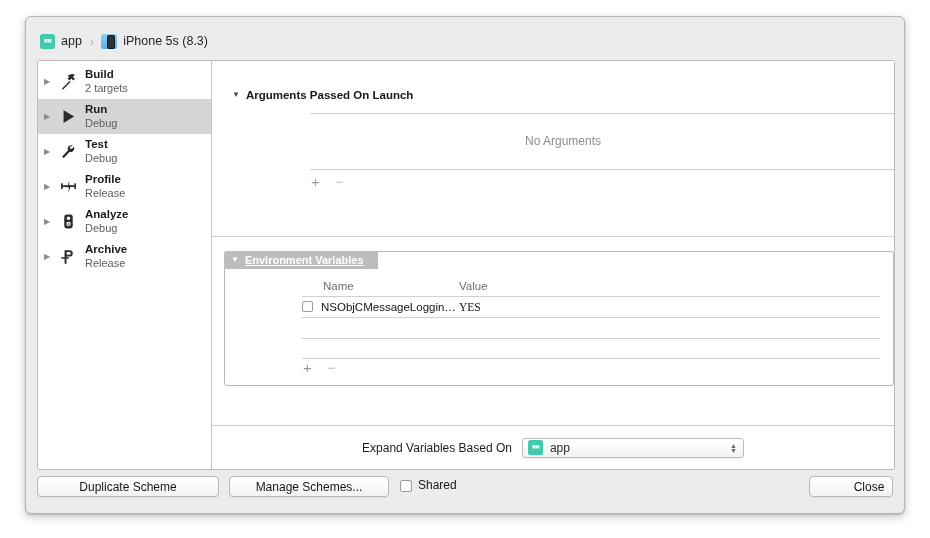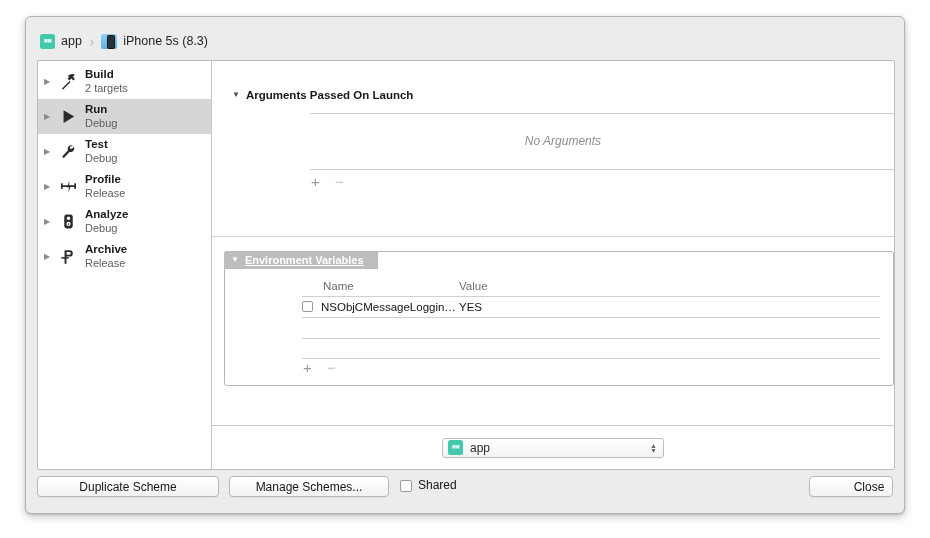--- a/index.html
+++ b/index.html
@@ -123,21 +123,21 @@
   .sec-header {
     display: flex; align-items: center;
     font-size: 11.5px; font-weight: bold; color: #181818;
   }
   .tri {
     font-size: 8px; color: #4c4c4c; margin-right: 6px; line-height: 1;
   }
   #args-sec { position: absolute; left: 20px; top: 28px; width: 662px; }
   .list-box { position: relative; margin-top: 12px; }
   .list-rule { height: 1px; background: #cfcfcf; }
-  .list-body { position: relative; height: 55px; font-style: italic; }
+  .list-body { position: relative; height: 55px; }
   .empty-msg {
     position: absolute; left: 0; right: 0; top: 20px;
     text-align: center; font-size: 12px; color: #8d8d8d;
   }
   .addremove {
     display: flex; align-items: center;
     gap: 13px; padding: 4px 0 0 78px;
   }
   .pm {
     font-size: 15px; line-height: 1; color: #9a9a9a;
@@ -186,21 +186,21 @@
     border-top: 1px solid #d0d0d0;
   }
   .env-row.blank { color: transparent; }
   .env-row:last-child { border-bottom: 1px solid #d0d0d0; }
   .cb {
     width: 11px; height: 11px; flex: none;
     border: 1px solid #9a9a9a; border-radius: 2px;
     background: #fdfdfd; margin-right: 8px;
   }
   .env-row .c-name { width: 157px; display: flex; }
-  .env-row .c-val { flex: 1; }
+  .env-row .c-val { flex: 1; font-family: Liberation Serif, serif; }
   #env-addremove {
     position: absolute; left: 77px; bottom: 10px;
     display: flex; gap: 13px; align-items: center;
   }
 
   
   #expand-row {
     position: absolute; left: 0; right: 0; bottom: 0;
     height: 44px;
     border-top: 1px solid #c8c8c8;
@@ -416,20 +416,21 @@
             <div class="env-row blank">&nbsp;</div>
           </div>
 
           <div id="env-addremove">
             <span class="pm">+</span>
             <span class="pm dim">−</span>
           </div>
         </div>
 
         <div id="expand-row">
+          <span id="expand-label">Expand Variables Based On</span>
           <div id="expand-popup">
             <span class="icon-app">
               <span class="glyph">■■</span>
             </span>
             <span class="pop-label">app</span>
             <span class="chev-ud">
               <span>▲</span>
               <span>▼</span>
             </span>
           </div>

